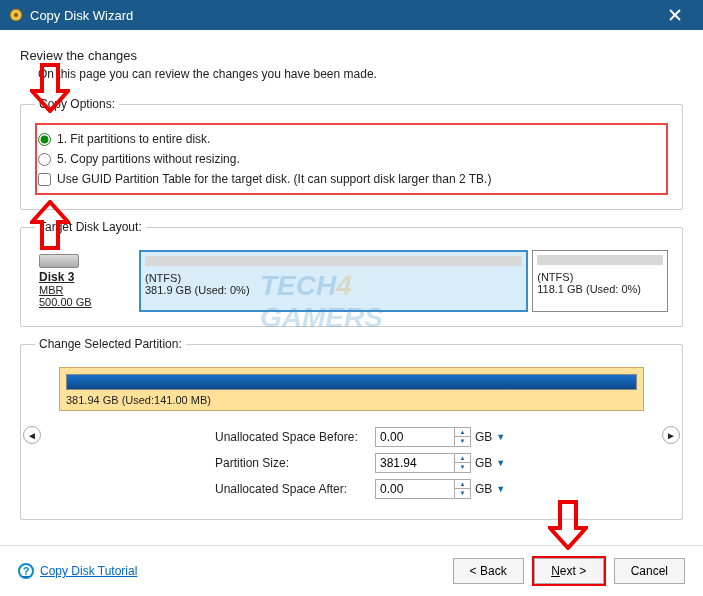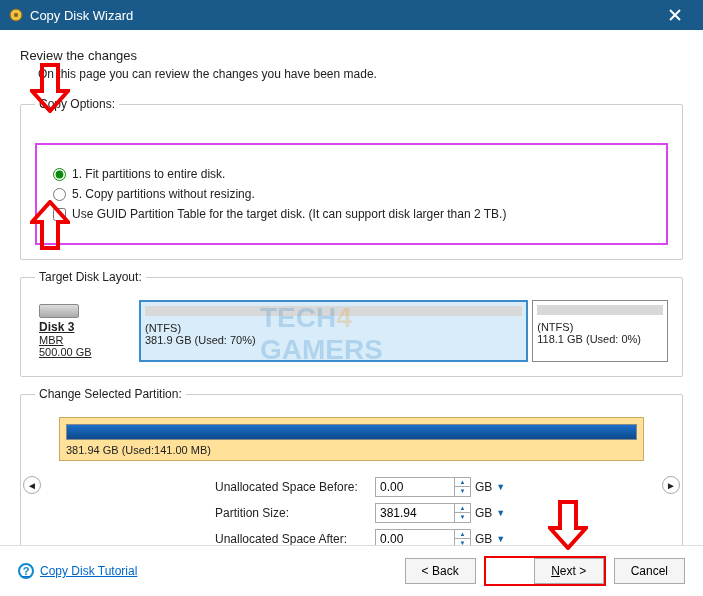--- a/index.html
+++ b/index.html
@@ -10,21 +10,21 @@
 .titlebar-title { flex: 1; }
 .close-btn { width: 40px; height: 30px; display: flex; align-items: center; justify-content: center; cursor: pointer; font-size: 14px; }
 .close-btn svg { width: 12px; height: 12px; stroke: #fff; stroke-width: 2; }
 .content { padding: 18px 20px 10px 20px; font-size: 12px; color: #222; }
 .header-title { font-weight: 400; font-size: 13px; margin-bottom: 4px; }
 .header-desc { margin-left: 18px; margin-bottom: 16px; }
 fieldset { border: 1px solid #ccc; border-radius: 2px; padding: 12px 14px 14px; margin-bottom: 10px; }
 legend { padding: 0 4px; font-size: 12px; }
 .opt-row { margin: 6px 0; display: flex; align-items: center; gap: 6px; }
 .opt-row input[type=radio], .opt-row input[type=checkbox] { accent-color: #0a8a0a; }
-.red-box { border: 2px solid #d946ef; padding: 16px; margin-top: 20px; }
+.red-box { border: 2px solid #ef4444; padding: 1px; }
 .disk-layout { display: flex; gap: 4px; align-items: stretch; margin-top: 4px; }
 .disk-info { width: 100px; padding: 4px; text-decoration: underline; }
 .disk-icon { width: 40px; height: 14px; background: linear-gradient(#ddd,#aaa); border: 1px solid #888; border-radius: 2px; margin-bottom: 2px; }
 .disk-name { font-weight: 600; font-size: 12px; }
 .disk-sub { font-size: 11px; }
 .part { border: 1px solid #888; padding: 4px; position: relative; }
 .part-bar { height: 10px; background: #d8d8d8; margin-bottom: 6px; }
 .part1 { flex: 3; background: #d9ecf9; border: 2px solid #3a8ccc; }
 .part2 { flex: 1; }
 .part-label { font-size: 11px; }
@@ -44,23 +44,23 @@
 .spinner div:first-child { border-bottom: 1px solid #aaa; }
 .unit { margin: 0 4px; }
 .drop-arrow { color: #16a; cursor: pointer; font-size: 9px; }
 .footer { position: absolute; bottom: 0; left: 0; right: 0; border-top: 1px solid #ddd; padding: 10px 18px; display: flex; align-items: center; gap: 8px; background: #fff; }
 .help-link { display: flex; align-items: center; gap: 6px; color: #0066cc; text-decoration: underline; cursor: pointer; font-size: 12px; }
 .help-icon { width: 16px; height: 16px; border-radius: 50%; border: 2px solid #0a8acc; color: #0a8acc; font-weight: bold; display: flex; align-items: center; justify-content: center; font-size: 11px; text-decoration: none; }
 .spacer { flex: 1; }
 .btn { border: 1px solid #aaa; background: #f5f5f5; padding: 5px 16px; font-size: 12px; cursor: pointer; min-width: 70px; }
 .red-arrow { position: absolute; z-index: 10; }
 .red-arrow svg { display: block; }
-.watermark { position: absolute; left: 260px; top: 270px; opacity: 0.25; font-size: 28px; font-weight: bold; color: #3a8ccc; pointer-events: none; z-index: 5; margin-top: 32px; }
+.watermark { position: absolute; left: 260px; top: 270px; opacity: 0.25; font-size: 28px; font-weight: bold; color: #3a8ccc; font-style: italic; pointer-events: none; z-index: 5; }
 .watermark .g { color: #e0a030; }
-.red-next { border: 2px solid #e00; display: inline-block; padding-left: 48px; }
+.red-next { border: 2px solid #e00; display: inline-block; }
 </style>
 </head>
 <body>
 
 <div class="titlebar">
   <span class="titlebar-icon">
     <svg viewBox="0 0 16 16">
         <circle cx="8" cy="8" r="6" fill="#f0c040" stroke="#806020"></circle>
         <circle cx="8" cy="8" r="2" fill="#806020"></circle>
       </svg>
@@ -101,21 +101,21 @@
     <div class="disk-layout">
       <div class="disk-info">
         <div class="disk-icon"></div>
         <div class="disk-name">Disk 3</div>
         <div class="disk-sub">MBR</div>
         <div class="disk-sub">500.00 GB</div>
       </div>
       <div class="part part1">
         <div class="part-bar"></div>
         <div class="part-label">(NTFS)</div>
-        <div class="part-label">381.9 GB (Used: 70%)</div>
+        <div class="part-label">381.9 GB (Used: 0%)</div>
       </div>
       <div class="part part2">
         <div class="part-bar"></div>
         <div class="part-label">(NTFS)</div>
         <div class="part-label">118.1 GB (Used: 0%)</div>
       </div>
     </div>
   </fieldset>
 
   <fieldset class="sel-partition">

